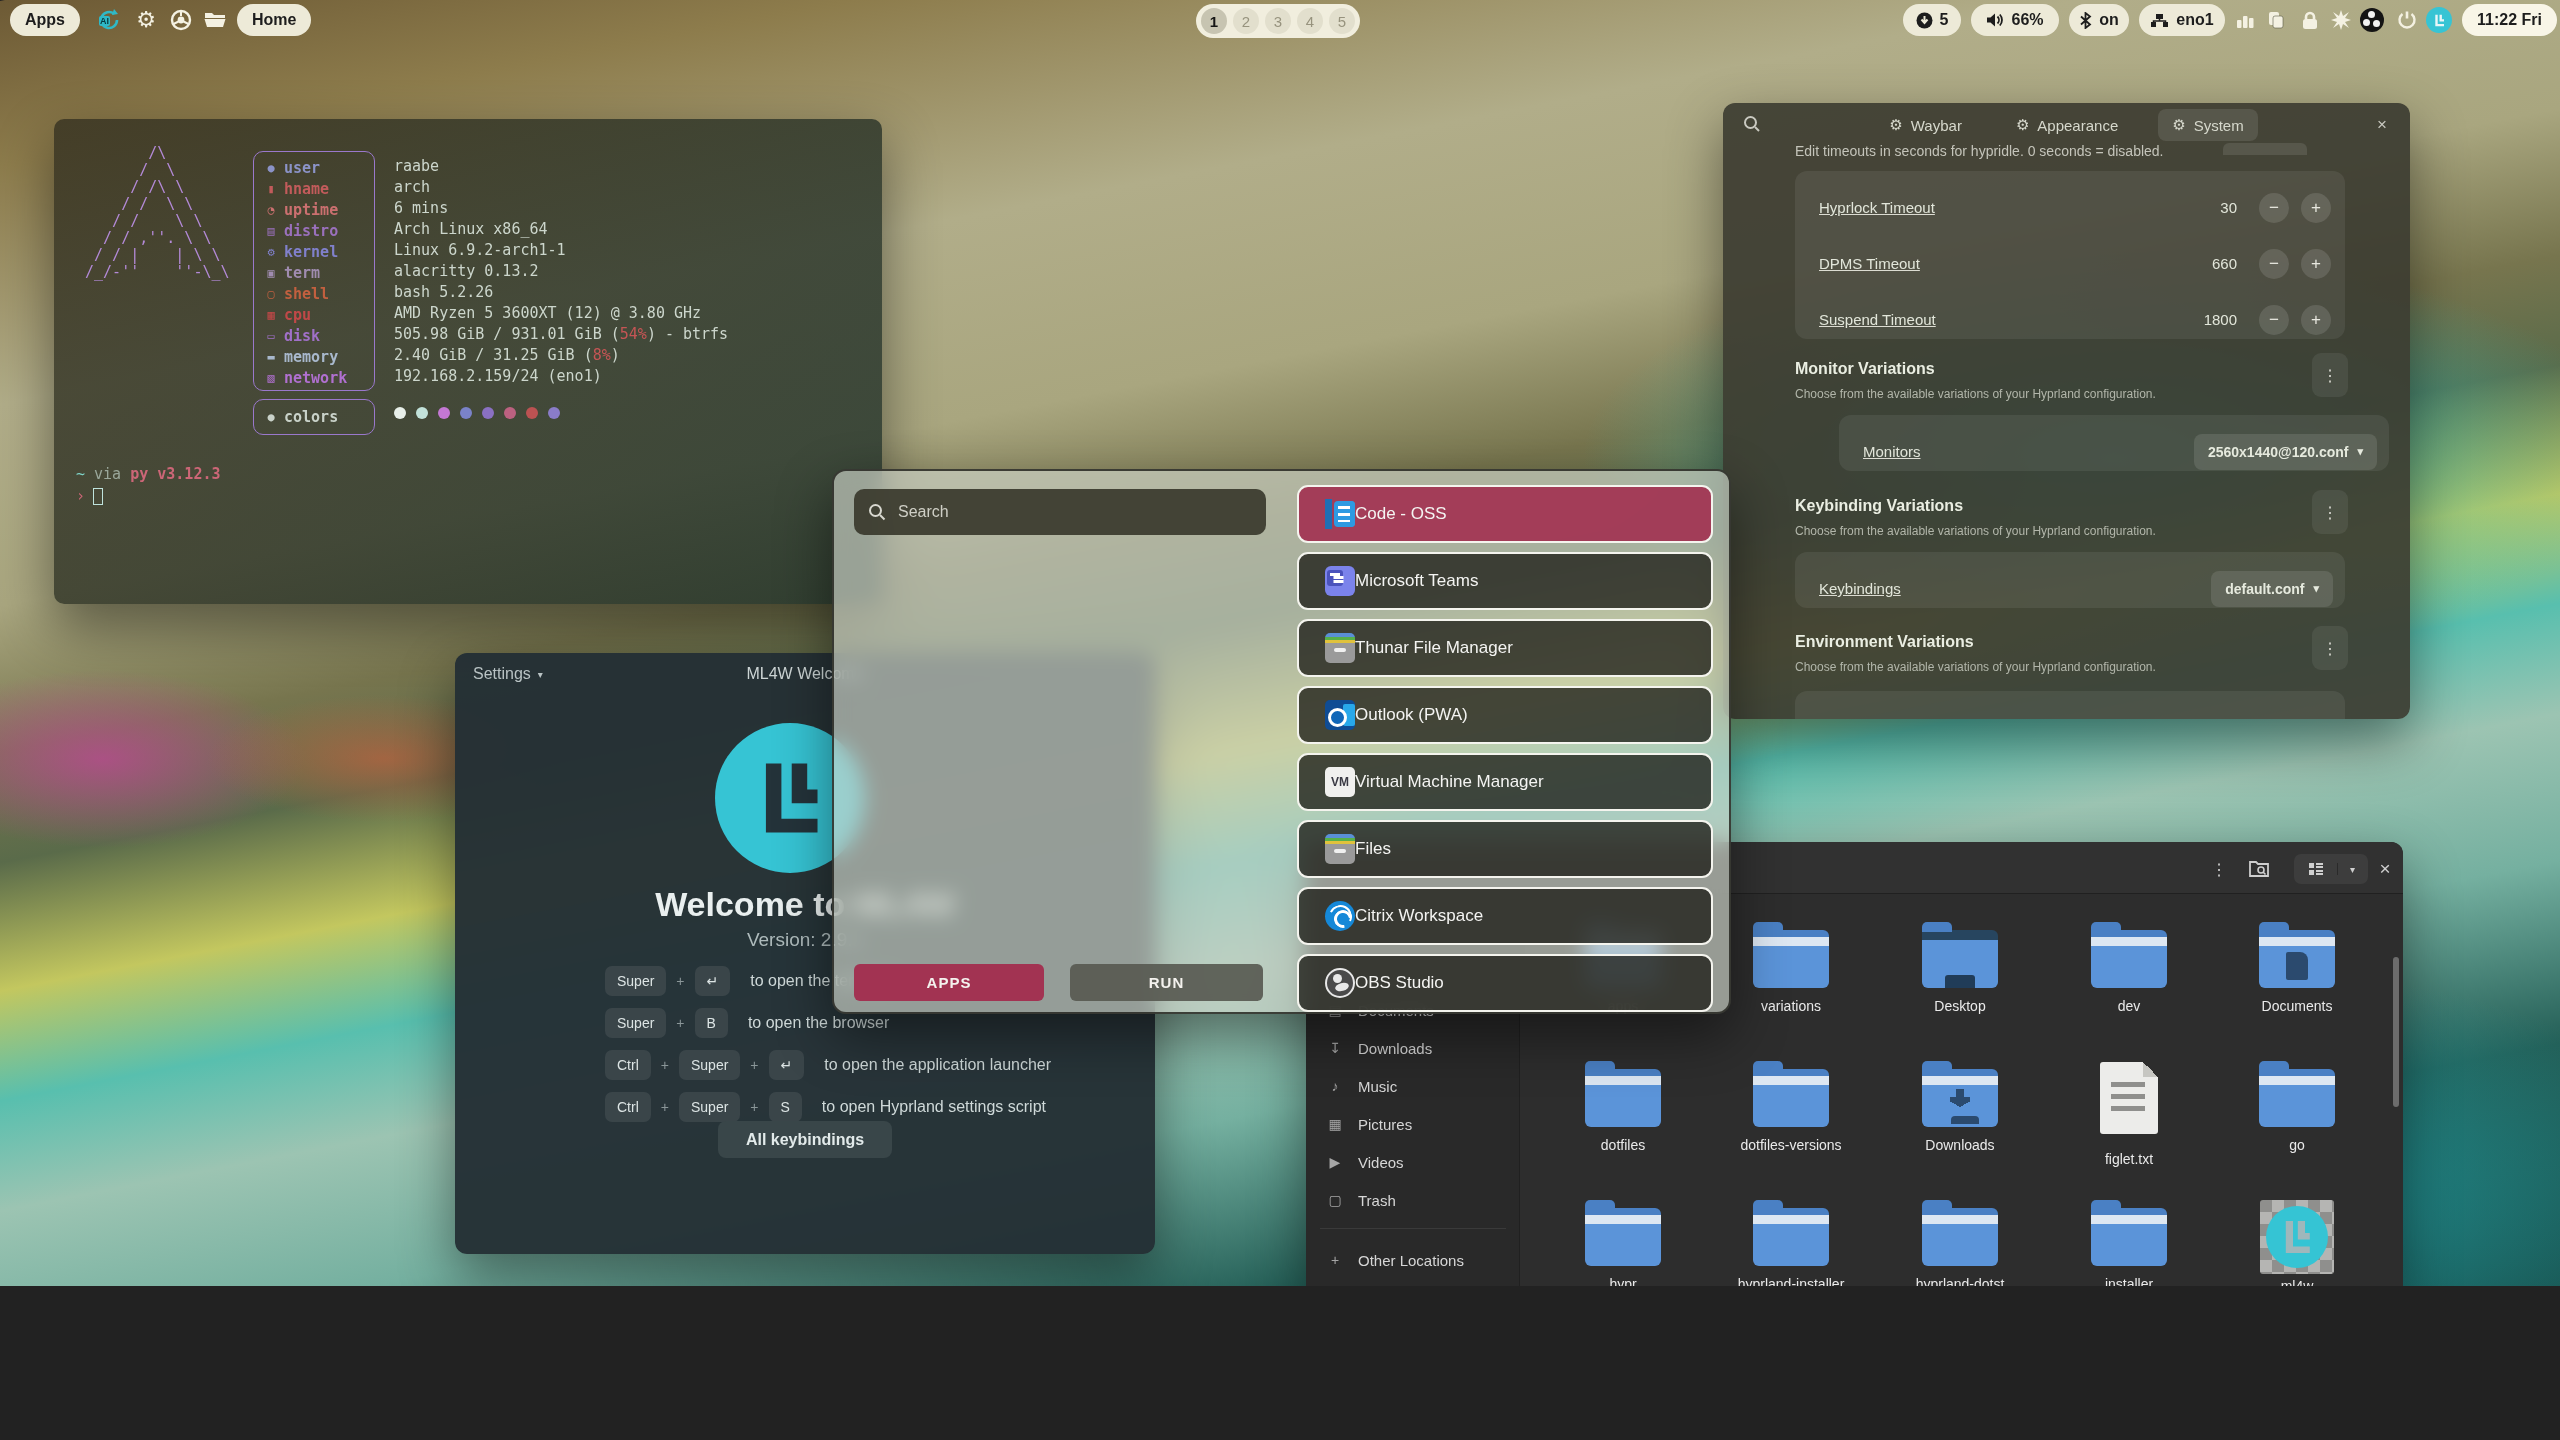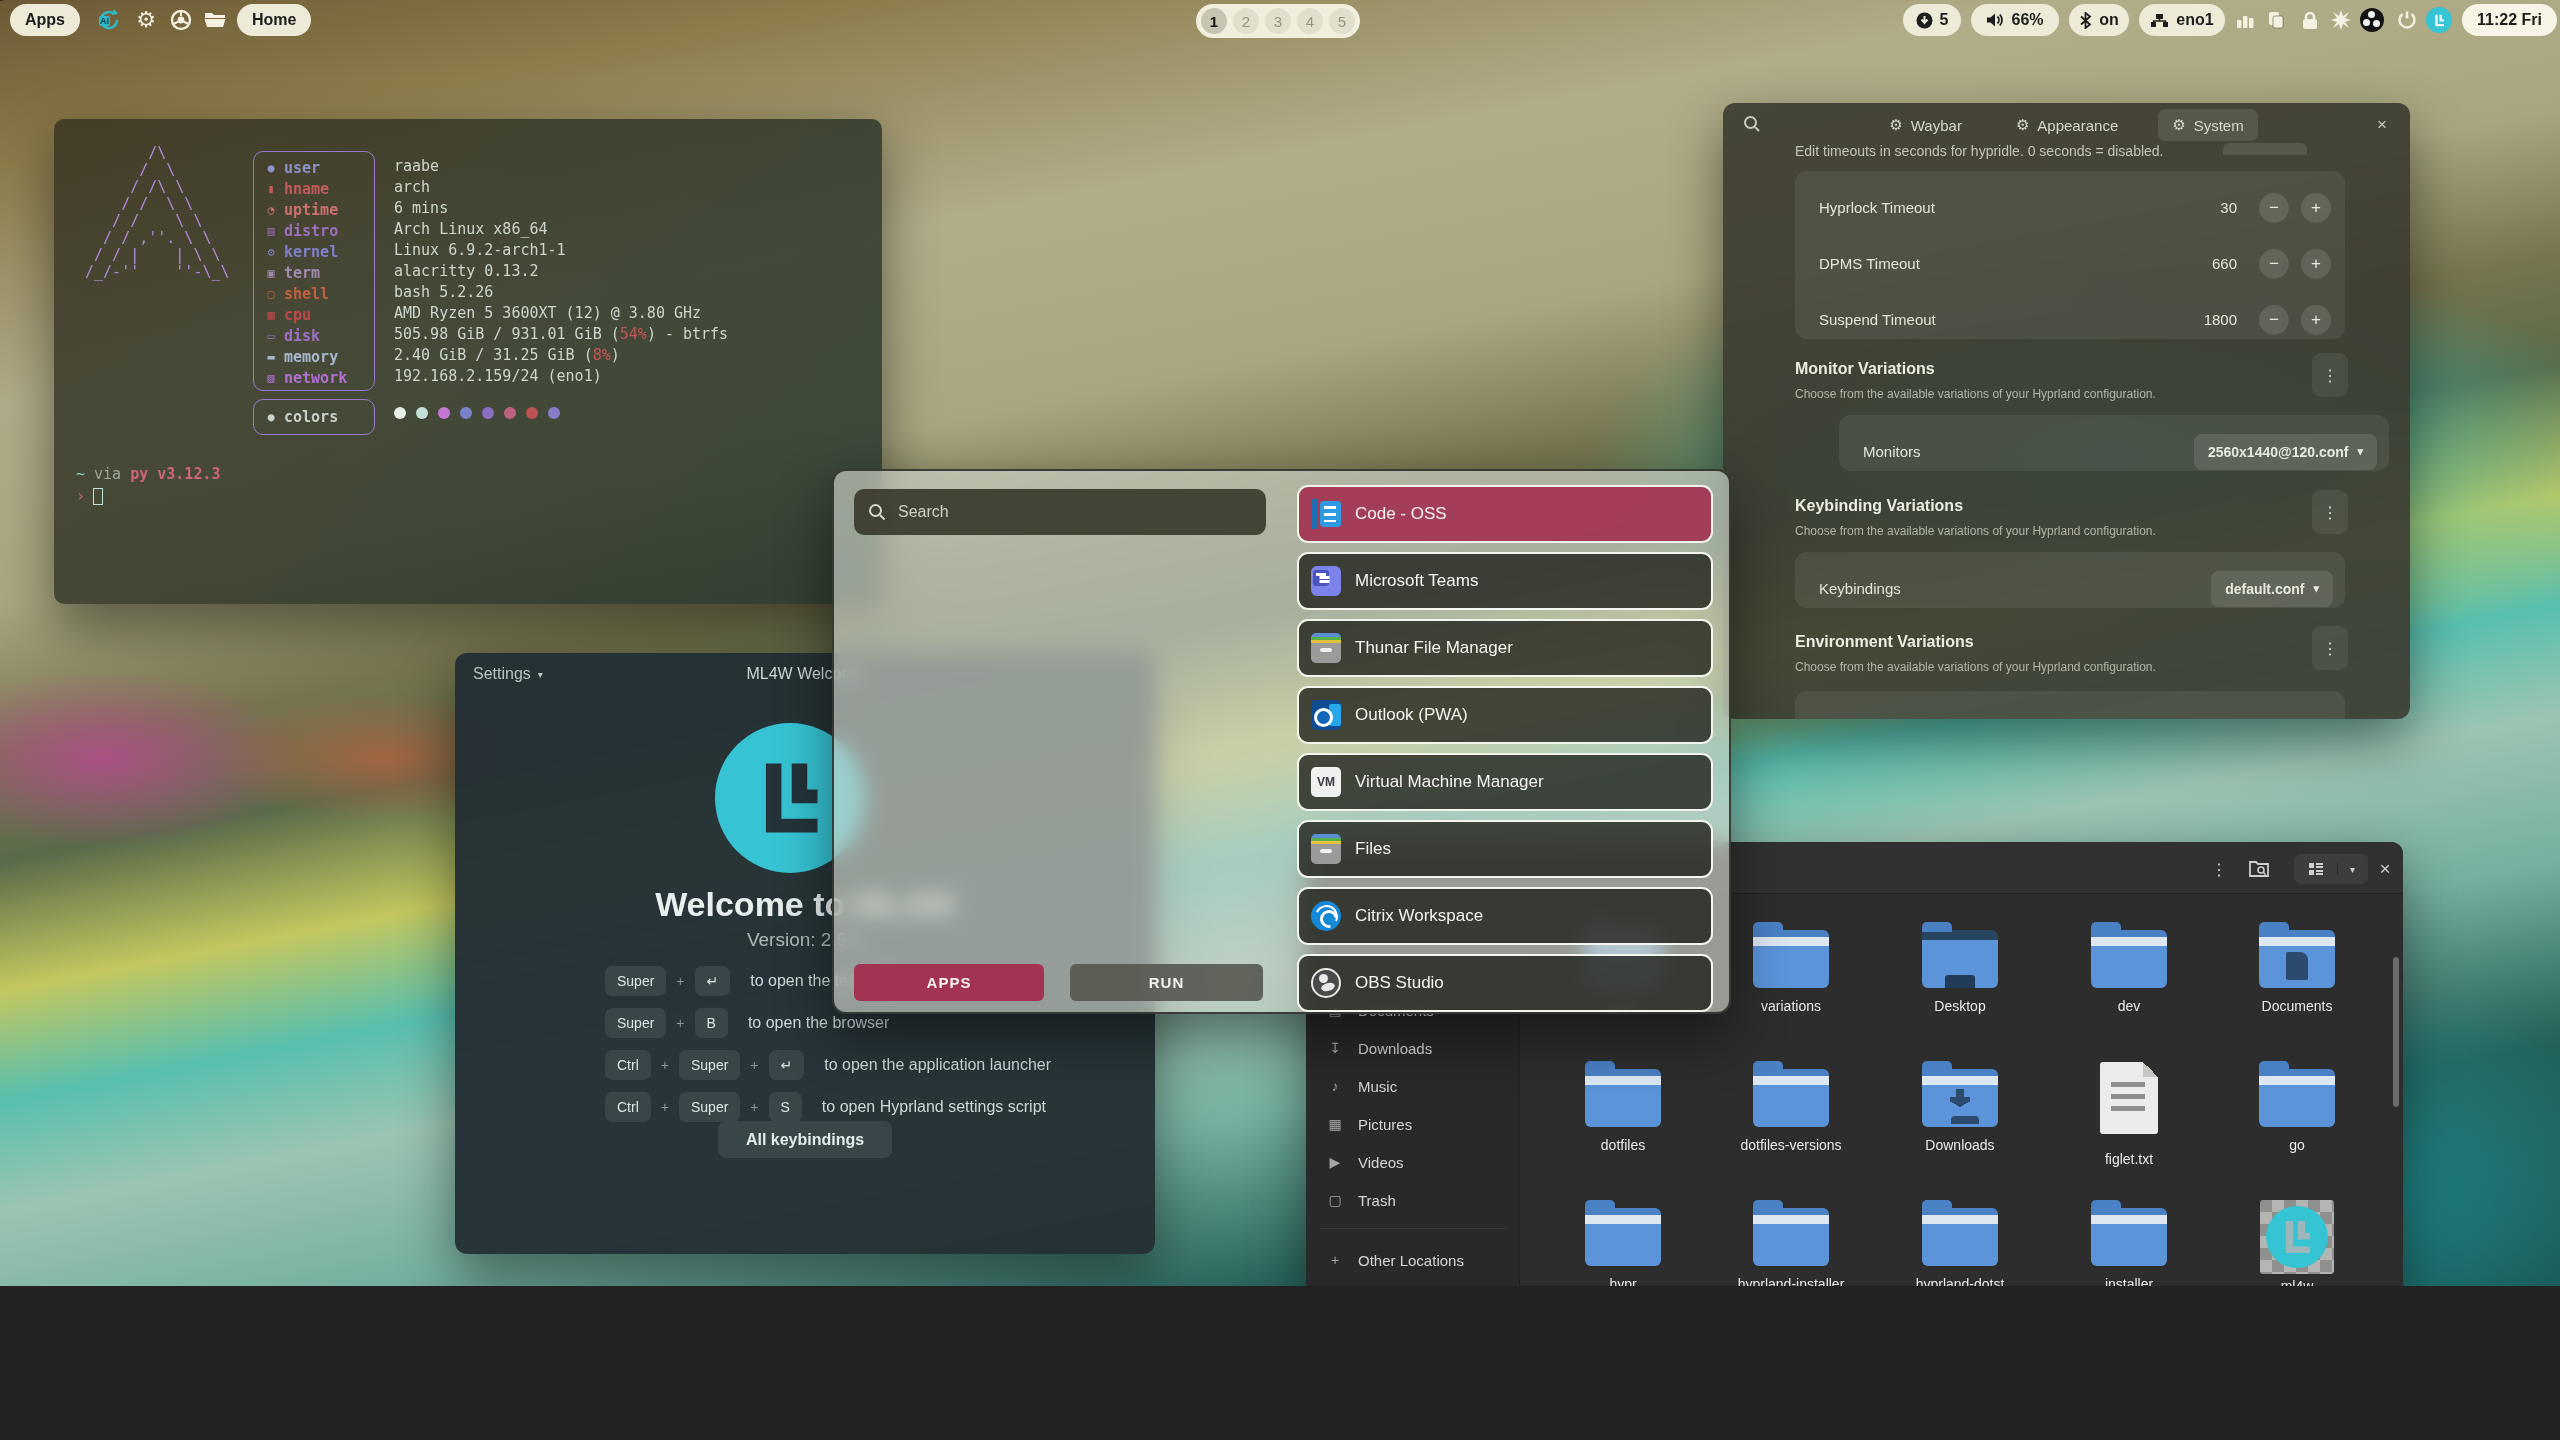--- a/index.html
+++ b/index.html
@@ -107,21 +107,21 @@
   .search input { background:transparent; border:none; outline:none; color:#e8e8e2;
                   font-size:16px; font-family:"Liberation Sans", sans-serif; width:330px; }
   .search input::placeholder { color:#cfcfc6; }
   .lbtn { position:absolute; top:493px; height:37px; border-radius:6px; display:flex;
           align-items:center; justify-content:center; font-weight:bold; font-size:15px;
           letter-spacing:1px; color:#f4f2ee; }
   .lbtn.apps { left:20px; width:190px; background:#a23352; }
   .lbtn.run { left:236px; width:193px; background:rgba(88,90,82,.92); }
   .app-item { position:absolute; left:463px; width:416px; height:58px; border:2px solid #f4f4ee;
               border-radius:11px; background:rgba(30,30,24,.78); display:flex; align-items:center;
-              padding:0 12px; gap:14px; }
+              padding:0 26px; }
   .app-item.selected { background:rgba(162,51,82,.92); }
   .app-item .alabel { color:#f4f4f2; font-size:17px; }
   .aicon { width:30px; height:30px; position:relative; flex:0 0 30px; }
 
   
   .ic-codeoss { background:linear-gradient(90deg,#1f6fb4 0 7px, transparent 7px); }
   .ic-codeoss::after { content:""; position:absolute; left:9px; top:2px; width:21px; height:26px;
       background:#2e9ae2; border-radius:4px;
       box-shadow:inset -4px 0 0 #2e9ae2; }
   .ic-codeoss::before { content:""; position:absolute; left:13px; top:7px; width:12px; height:16px; z-index:1;
@@ -164,21 +164,21 @@
            padding:7px 14px; border-radius:8px; }
   .s-tab.active { background:rgba(255,255,255,.10); }
   .s-search { position:absolute; left:20px; top:12px; }
   .s-close { position:absolute; right:16px; top:10px; width:24px; height:24px; color:#c9c9c0;
              font-size:17px; display:flex; align-items:center; justify-content:center; }
   .s-hint { position:absolute; left:72px; top:40px; font-size:14px; color:#c4c4ba; }
   .s-partial { position:absolute; left:500px; top:40px; width:84px; height:12px;
                background:rgba(255,255,255,.10); border-radius:6px 6px 0 0; }
   .s-card { position:absolute; left:72px; width:550px; background:rgba(255,255,255,.07);
             border-radius:12px; }
-  .s-row { height:56px; display:flex; align-items:center; padding:17px 16px 0 24px; position:relative; }
+  .s-row { height:56px; display:flex; align-items:center; padding:17px 16px 0 24px; position:relative;text-decoration:underline; }
   .s-row .rlabel { font-size:15px; color:#e2e6da; }
   .s-val { position:absolute; right:108px; font-size:15px; color:#e2e6da; }
   .stepbtn { position:absolute; width:30px; height:30px; border-radius:50%;
              background:rgba(255,255,255,.12); color:#e8e8e0; font-size:17px;
              display:flex; align-items:center; justify-content:center; }
   .stepbtn.minus { right:56px; } .stepbtn.plus { right:14px; }
   .s-sect { position:absolute; left:72px; font-size:16px; font-weight:bold; color:#eaeee2; }
   .s-desc { position:absolute; left:72px; font-size:12px; color:#b2b6aa; }
   .kebabbtn { position:absolute; left:589px; width:36px; height:44px; border-radius:9px;
               background:rgba(255,255,255,.07); color:#d8d8d0; font-size:16px;

